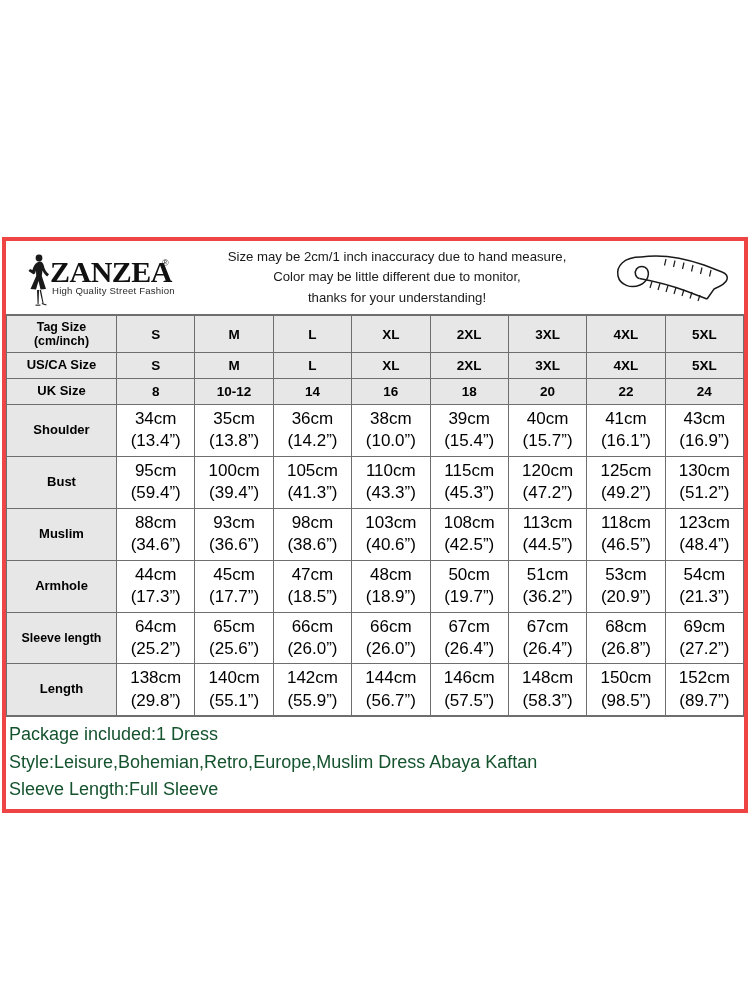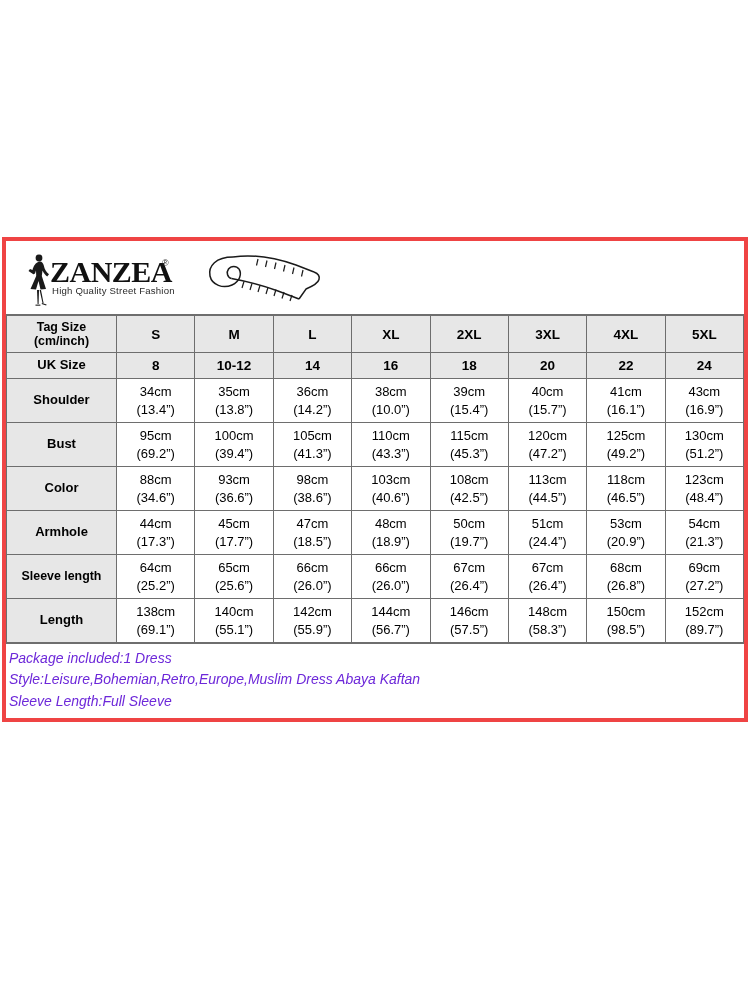--- a/index.html
+++ b/index.html
@@ -85,40 +85,39 @@
   td.sz {
     background: #e7e7e7;
     font-weight: bold;
     font-size: 13.5px;
     padding: 3px 1px;
   }
   tr.size-row td { height: 26px; }
   tr.size-row.tall td { height: 37px; }
   td.val {
     background: #ffffff;
-    font-size: 13px;
+    font-size: 17px;
     line-height: 1.32;
     padding: 3px 1px;
     font-weight: normal;
   }
   tr.meas-row td { height: 44px; }
   td.val .cm, td.val .inch { display: block; }
   
   .footer {
     border-top: 1px solid #6e6e6e;
     padding: 4px 0 6px 3px;
     background: #ffffff;
   }
   .footer div {
-    font-size: 14px;
+    font-size: 18px;
     line-height: 1.52;
-    color: #6d28d9;
+    color: #14532d;
     white-space: nowrap;
     font-family: "Liberation Sans", sans-serif;
-    font-style: italic;
   }
 </style>
 </head>
 <body>
 
 <div id="page">
   <div class="chart">
 
     <div class="head-band">
 
@@ -133,20 +132,25 @@
             <path d="M23.5 55.6 L28.4 55.6 L28.4 56.7 L23.5 56.7 Z"></path>
             <path d="M30 54 L34.6 55.6 L34.2 56.6 L29.6 55.1 Z"></path>
           </g>
 
           <text x="38" y="33" font-family="'Liberation Serif', serif" font-size="30" font-weight="bold" fill="#111111" letter-spacing="-0.5">ZANZEA</text>
           <text x="150" y="17" font-family="'Liberation Sans', sans-serif" font-size="9" fill="#333333">®</text>
           <text x="40" y="45" font-family="'Liberation Sans', sans-serif" font-size="9.6" fill="#2b2b2b" letter-spacing="0.2">High Quality Street Fashion</text>
         </svg>
       </div>
 
+      <div class="disclaimer">
+        <div>Size may be 2cm/1 inch inaccuracy due to hand measure,</div>
+        <div>Color may be little different due to monitor,</div>
+        <div>thanks for your understanding!</div>
+      </div>
 
       <div class="tape-cell">
         <svg width="126" height="62" viewBox="0 0 126 62" fill="none" stroke="#1a1a1a" stroke-width="1.5">
           <path d="M35 10 C18 10 10 19 12 29 C14 38 25 42 34 38 C42 34.5 44 27 41 22"></path>
           <path d="M41 22 C38.5 18.5 33 18.5 30.5 22 C28 25.5 29.5 30.5 33.5 31.5"></path>
           <path d="M35 10 C55 7 78 11 98 18 L116 25"></path>
           <path d="M33.5 31.5 C47 34 64 38 80 44 L101 52"></path>
           <path d="M116 25 C120 26.5 122 29 121 32.5 C120 36.5 115 39 108 42 L101 52"></path>
           <g stroke-width="1.2">
             <path d="M46 34.5 L44 41"></path>
@@ -178,20 +182,31 @@
           <td class="sz">S</td>
           <td class="sz">M</td>
           <td class="sz">L</td>
           <td class="sz">XL</td>
           <td class="sz">2XL</td>
           <td class="sz">3XL</td>
           <td class="sz">4XL</td>
           <td class="sz">5XL</td>
         </tr>
 
+        <tr class="size-row">
+          <td class="lbl">US/CA Size</td>
+          <td class="sz">S</td>
+          <td class="sz">M</td>
+          <td class="sz">L</td>
+          <td class="sz">XL</td>
+          <td class="sz">2XL</td>
+          <td class="sz">3XL</td>
+          <td class="sz">4XL</td>
+          <td class="sz">5XL</td>
+        </tr>
 
         <tr class="size-row">
           <td class="lbl">UK Size</td>
           <td class="sz">8</td>
           <td class="sz">10-12</td>
           <td class="sz">14</td>
           <td class="sz">16</td>
           <td class="sz">18</td>
           <td class="sz">20</td>
           <td class="sz">22</td>
@@ -232,21 +247,21 @@
           <td class="val">
             <span class="cm">43cm</span>
             <span class="inch">(16.9”)</span>
             </td>
         </tr>
 
         <tr class="meas-row">
           <td class="lbl">Bust</td>
           <td class="val">
             <span class="cm">95cm</span>
-            <span class="inch">(69.2”)</span>
+            <span class="inch">(59.4”)</span>
             </td>
           <td class="val">
             <span class="cm">100cm</span>
             <span class="inch">(39.4”)</span>
             </td>
           <td class="val">
             <span class="cm">105cm</span>
             <span class="inch">(41.3”)</span>
             </td>
           <td class="val">
@@ -265,21 +280,21 @@
             <span class="cm">125cm</span>
             <span class="inch">(49.2”)</span>
             </td>
           <td class="val">
             <span class="cm">130cm</span>
             <span class="inch">(51.2”)</span>
             </td>
         </tr>
 
         <tr class="meas-row">
-          <td class="lbl">Color</td>
+          <td class="lbl">Muslim</td>
           <td class="val">
             <span class="cm">88cm</span>
             <span class="inch">(34.6”)</span>
             </td>
           <td class="val">
             <span class="cm">93cm</span>
             <span class="inch">(36.6”)</span>
             </td>
           <td class="val">
             <span class="cm">98cm</span>
@@ -324,21 +339,21 @@
           <td class="val">
             <span class="cm">48cm</span>
             <span class="inch">(18.9”)</span>
             </td>
           <td class="val">
             <span class="cm">50cm</span>
             <span class="inch">(19.7”)</span>
             </td>
           <td class="val">
             <span class="cm">51cm</span>
-            <span class="inch">(24.4”)</span>
+            <span class="inch">(36.2”)</span>
             </td>
           <td class="val">
             <span class="cm">53cm</span>
             <span class="inch">(20.9”)</span>
             </td>
           <td class="val">
             <span class="cm">54cm</span>
             <span class="inch">(21.3”)</span>
             </td>
         </tr>
@@ -376,21 +391,21 @@
           <td class="val">
             <span class="cm">69cm</span>
             <span class="inch">(27.2”)</span>
             </td>
         </tr>
 
         <tr class="meas-row">
           <td class="lbl">Length</td>
           <td class="val">
             <span class="cm">138cm</span>
-            <span class="inch">(69.1”)</span>
+            <span class="inch">(29.8”)</span>
             </td>
           <td class="val">
             <span class="cm">140cm</span>
             <span class="inch">(55.1”)</span>
             </td>
           <td class="val">
             <span class="cm">142cm</span>
             <span class="inch">(55.9”)</span>
             </td>
           <td class="val">

